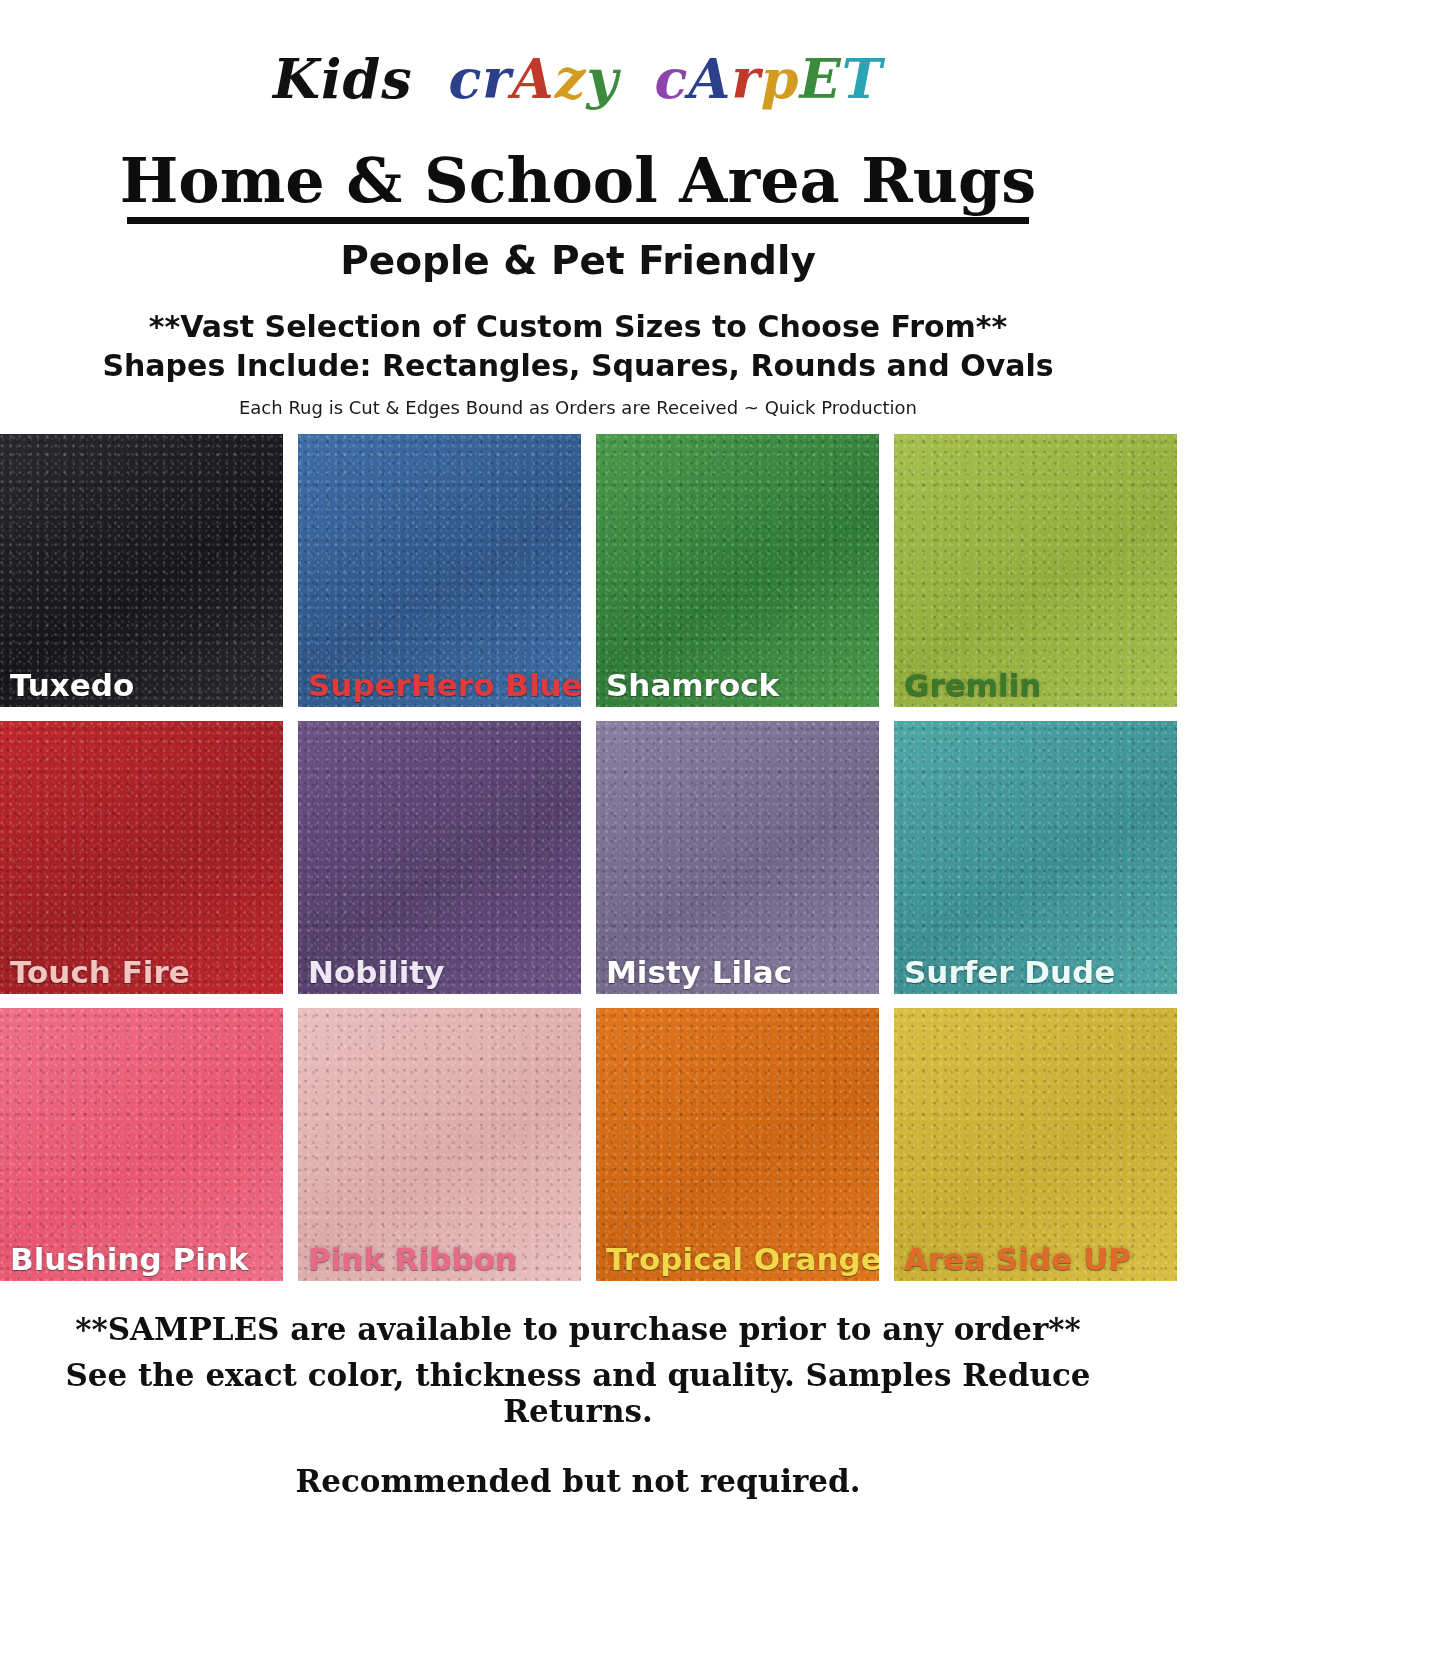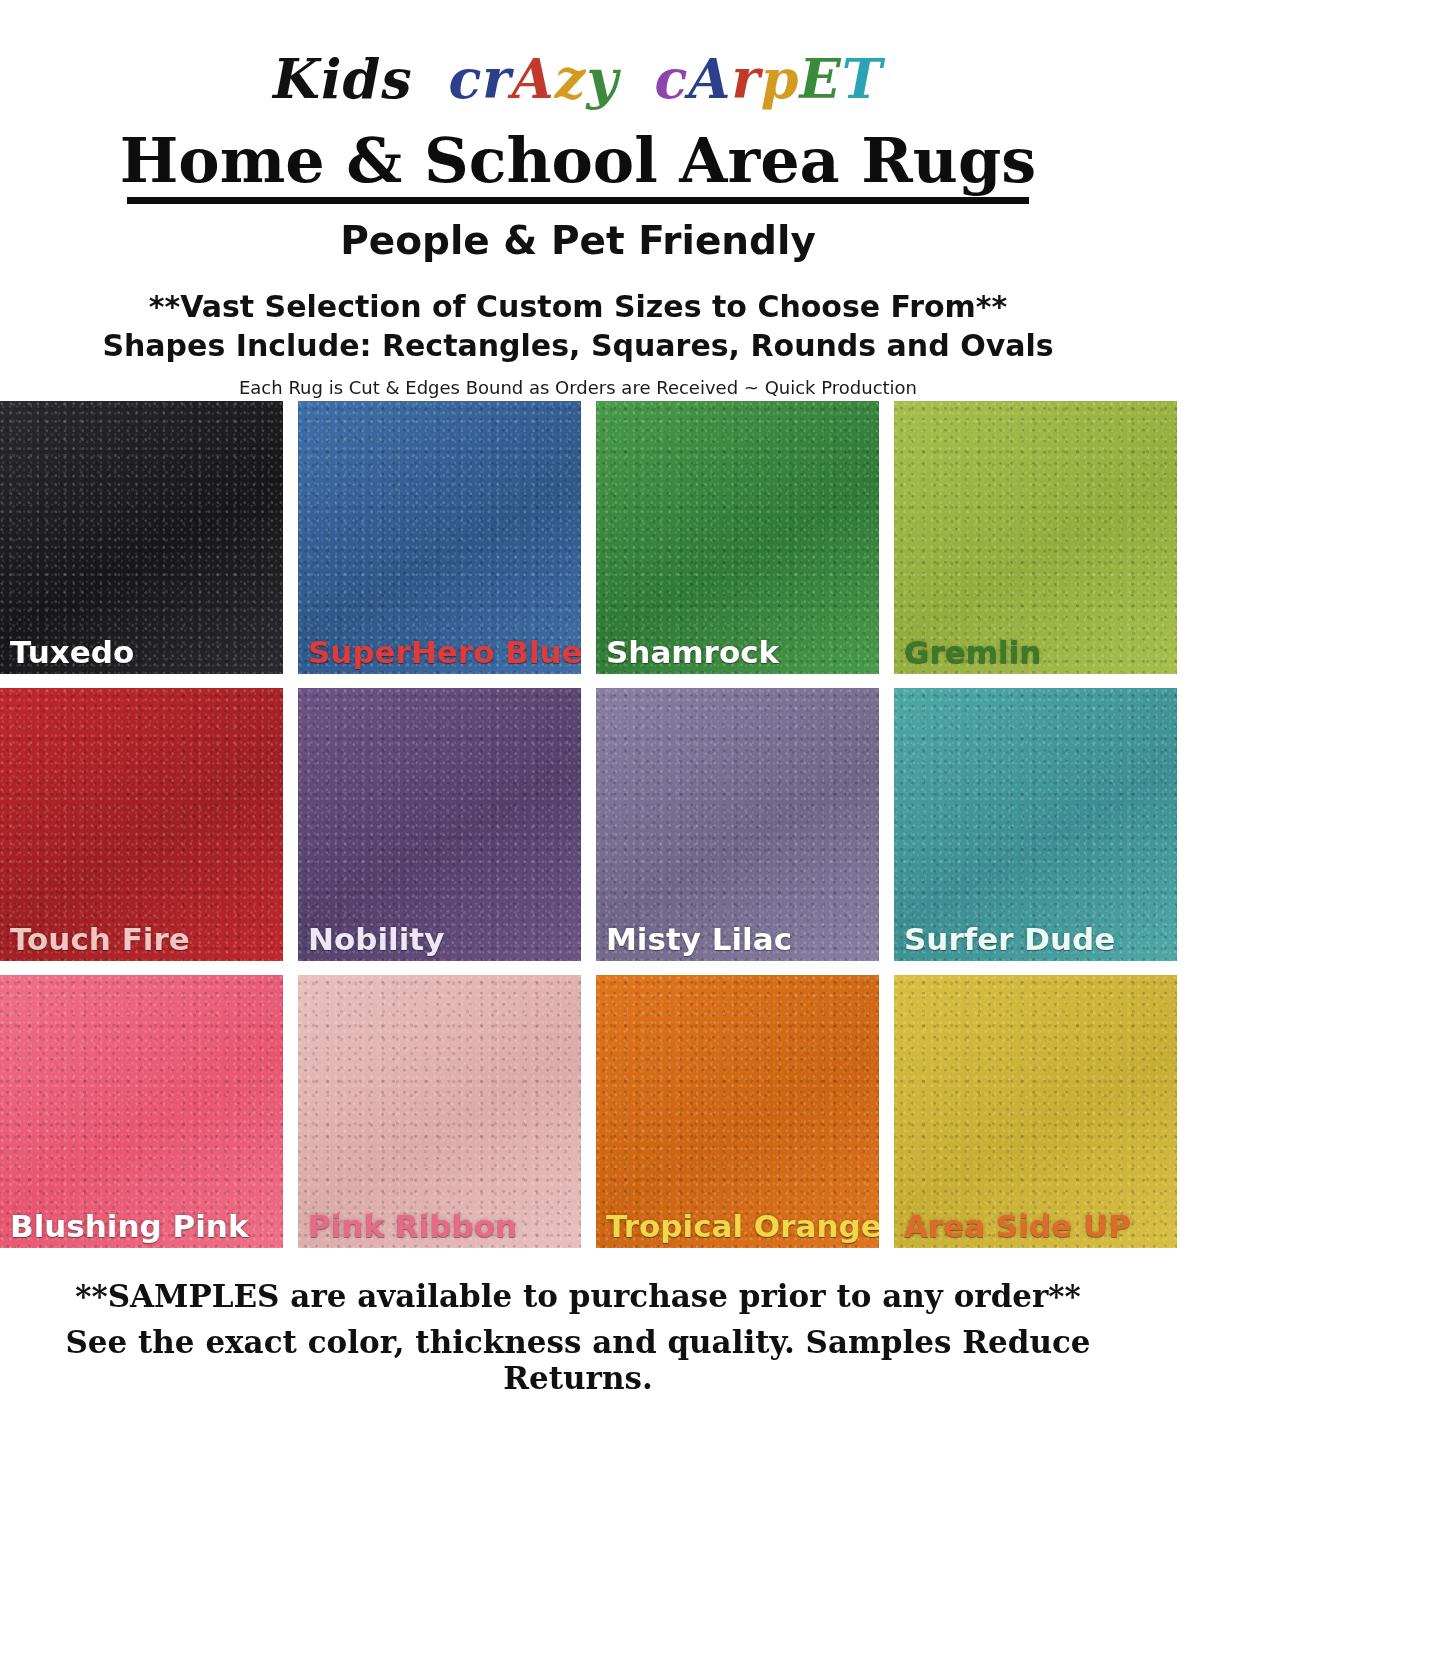--- a/index.html
+++ b/index.html
@@ -33,21 +33,21 @@
     line-height: 1;
     white-space: nowrap;
   }
   .brand span { display: inline-block; }
   .brand .w1 { color: #111111; margin-right: 16px; }
   .brand .w2 { margin-right: 16px; }
   .brand .w3 { }
 
   .title {
     text-align: center;
-    margin-top: 22px;
+    margin-top: 42px;
     font-family: "DejaVu Serif", serif;
     font-weight: bold;
     font-size: 62px;
     color: #0d0d0d;
     line-height: 1.05;
   }
   .title-rule {
     width: 902px;
     height: 7px;
     background: #0d0d0d;
@@ -82,21 +82,21 @@
     text-align: center;
     margin-top: 12px;
     font-family: "DejaVu Sans", sans-serif;
     font-weight: normal;
     font-size: 18px;
     color: #1a1a1a;
   }
 
   
   .grid {
-    margin: 3px auto 0 auto;
+    margin: 16px auto 0 auto;
     width: 1216px;
     display: grid;
     grid-template-columns: repeat(4, 283px);
     grid-auto-rows: 273px;
     column-gap: 15px;
     row-gap: 14px;
   }
   .swatch {
     position: relative;
     overflow: hidden;
@@ -238,15 +238,16 @@
       </div>
       <div class="swatch" style="background: linear-gradient(150deg, rgb(216, 191, 66) 0%, rgb(199, 173, 50) 55%, rgb(216, 191, 66) 100%);">
         <div class="tex"></div>
         <div class="label" style="color: rgb(224, 106, 42);">Area Side UP</div>
       </div>
     </div>
 
   <div class="footer">
     <div class="f1">**SAMPLES are available to purchase prior to any order**</div>
     <div class="f2">See the exact color, thickness and quality. Samples Reduce Returns.</div>
+    <div class="f3">Recommended but not required.</div>
   </div>
 
 </div>
 
 </body></html>

